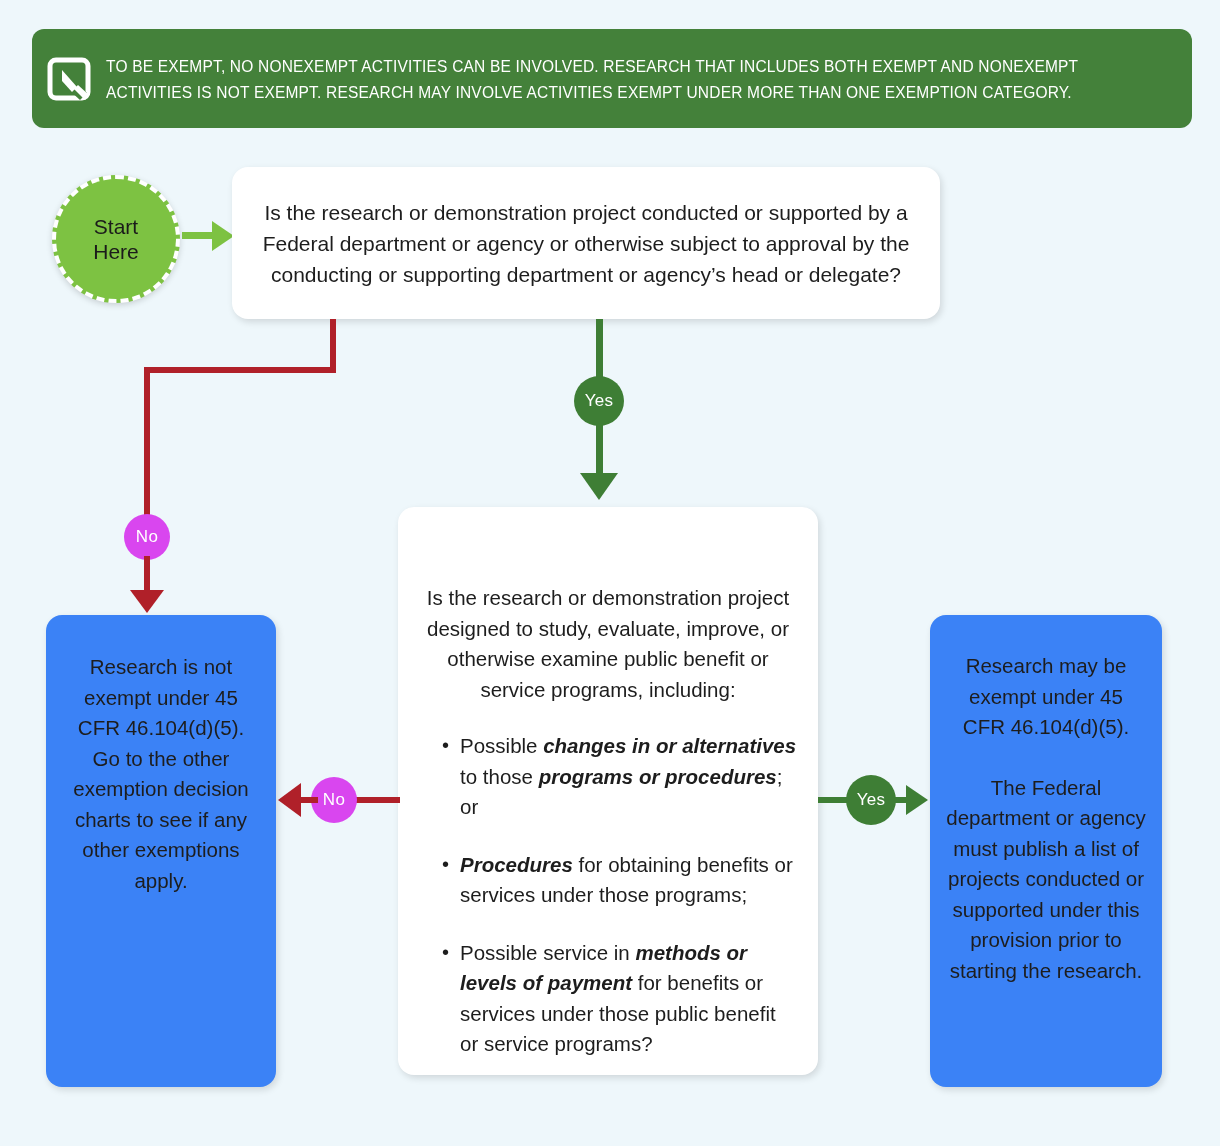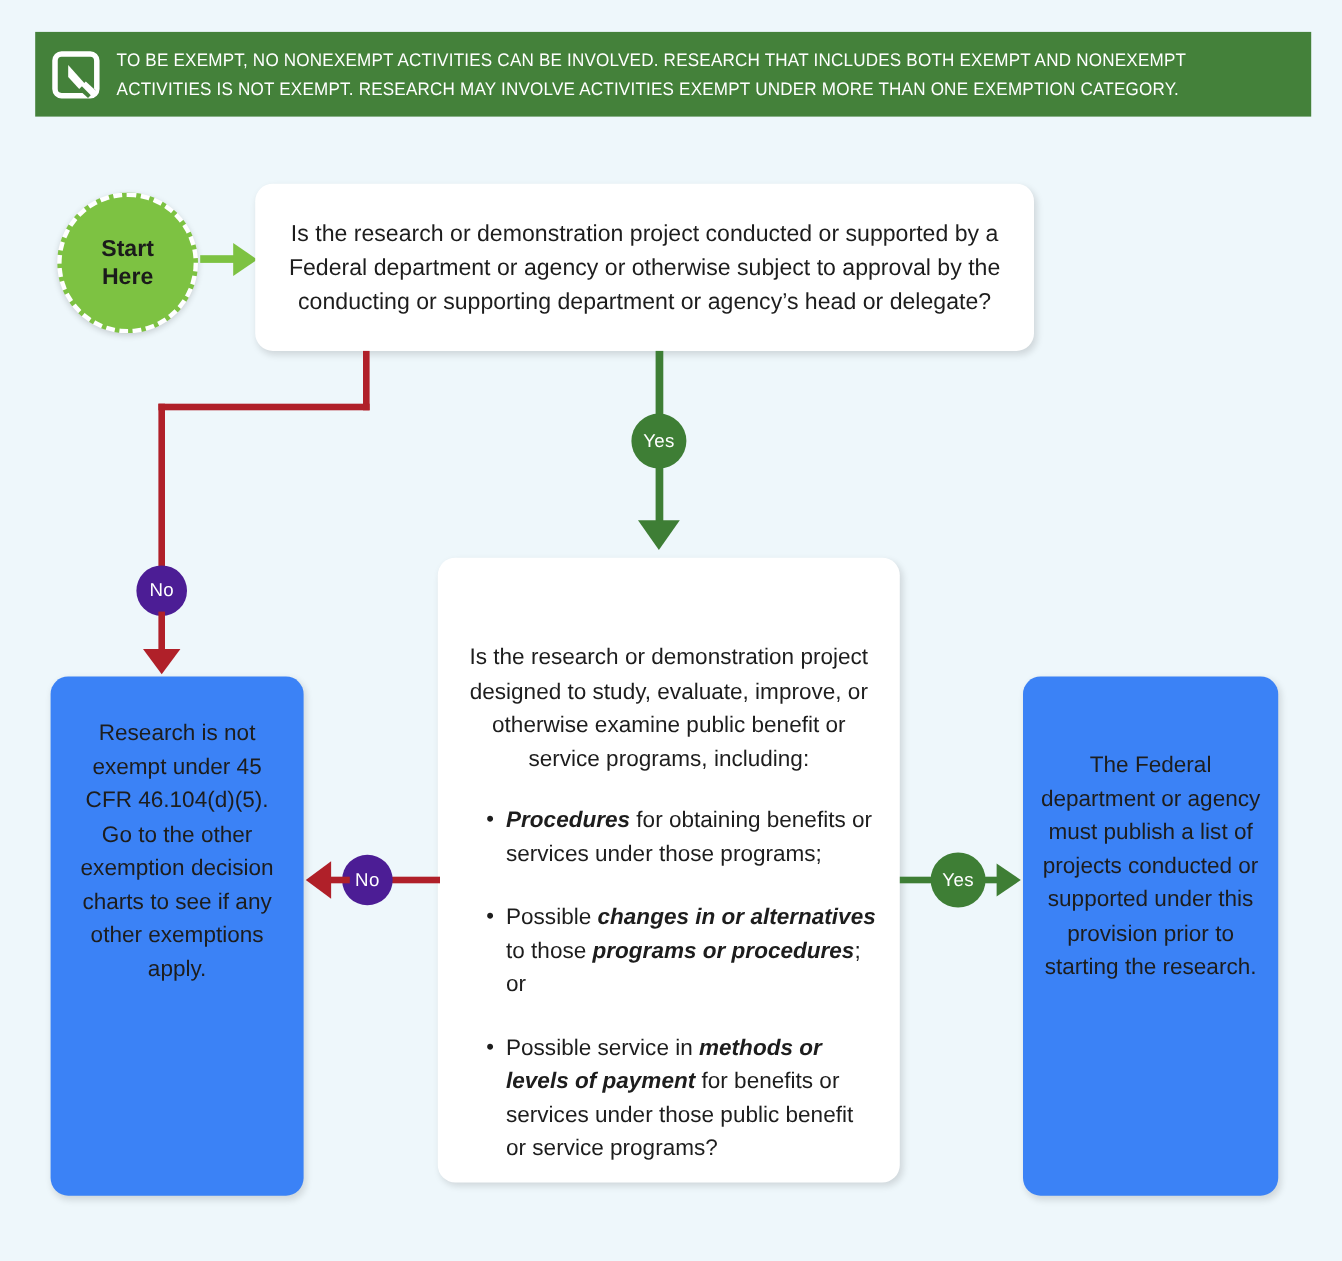--- a/index.html
+++ b/index.html
@@ -18,26 +18,27 @@
     width: 1220px;
     height: 1146px;
   }
 
   
   .banner {
     position: absolute;
     left: 32px;
     top: 29px;
     width: 1160px;
-    height: 77px;
+    height: 99px;
     background: #44813a;
     display: flex;
     align-items: center;
     padding: 0 0 0 0;
     box-sizing: border-box;
+    border-radius: 12px;
   }
   .banner-icon {
     width: 74px;
     min-width: 74px;
     display: flex;
     align-items: center;
     justify-content: center;
   }
   .banner-text {
     color: #ffffff;
@@ -61,21 +62,21 @@
     background: #7dc242;
     border: 4px dashed #ffffff;
     box-sizing: border-box;
     display: flex;
     align-items: center;
     justify-content: center;
     box-shadow: 0 2px 6px rgba(0,0,0,0.16);
   }
   .start-label {
     color: #1b1b1b;
-    font-weight: bold;
+    font-weight: normal;
     font-size: 21px;
     line-height: 25px;
     text-align: center;
     font-family: "Liberation Sans", sans-serif;
   }
 
   
   .box {
     position: absolute;
     box-sizing: border-box;
@@ -193,21 +194,21 @@
     border-radius: 50%;
     display: flex;
     align-items: center;
     justify-content: center;
     color: #ffffff;
     font-weight: normal;
     font-size: 17px;
     font-family: "Liberation Sans Narrow", "Liberation Sans", sans-serif;
     letter-spacing: 0.3px;
   }
-  .pill-no  { background: #4c1d95; width: 46px; height: 46px; text-align: right; }
+  .pill-no  { background: #d946ef; width: 46px; height: 46px; text-align: right; }
   .pill-yes { background: #3e7e35; width: 50px; height: 50px; }
 </style>
 </head>
 <body>
 
 <div id="stage">
 
   <div class="banner">
     <div class="banner-icon">
       <svg width="44" height="46" viewBox="0 0 44 46" aria-hidden="true">
@@ -246,22 +247,22 @@
   <div class="seg-v-green" style="left:596px; top:319px; height:62px;"></div>
   <div class="pill pill-yes" style="left:574px; top:376px;">
     <span>Yes</span>
   </div>
   <div class="seg-v-green" style="left:596px; top:422px; height:57px;"></div>
   <div class="arrow-down-green" style="left:580px; top:473px;"></div>
 
   <div id="box-q2" class="box box-white">
     <div class="box-text">Is the research or demonstration project designed to study, evaluate, improve, or otherwise examine public benefit or service programs, including:</div>
     <ul class="blist">
+        <li><span>Possible </span><b>changes in or alternatives</b><span> to those </span><b>programs or procedures</b><span>; or</span></li>
         <li><b>Procedures</b><span> for obtaining benefits or services under those programs;</span></li>
-        <li><span>Possible </span><b>changes in or alternatives</b><span> to those </span><b>programs or procedures</b><span>; or</span></li>
         <li><span>Possible service in </span><b>methods or levels of payment</b><span> for benefits or services under those public benefit or service programs?</span></li>
       </ul>
   </div>
 
   <div class="seg-h" style="left:356px; top:797px; width:44px;"></div>
   <div class="pill pill-no" style="left:311px; top:777px;">
     <span>No</span>
   </div>
   <div class="seg-h" style="left:300px; top:797px; width:18px;"></div>
   <div class="arrow-left-red" style="left:278px; top:783px;"></div>
@@ -271,16 +272,17 @@
     <span>Yes</span>
   </div>
   <div class="seg-h-green" style="left:895px; top:797px; width:16px;"></div>
   <div class="arrow-right-green-dark" style="left:906px; top:785px;"></div>
 
   <div id="box-left" class="box box-gray">
     <div class="box-text">Research is not exempt under 45 CFR 46.104(d)(5). Go to the other exemption decision charts to see if any other exemptions apply.</div>
   </div>
 
   <div id="box-right" class="box box-gray">
+    <div class="box-text">Research may be exempt under 45 CFR 46.104(d)(5).</div>
     <div class="box-text" style="margin-top:30px;">The Federal department or agency must publish a list of projects conducted or supported under this provision prior to starting the research.</div>
   </div>
 
 </div>
 
 </body></html>

